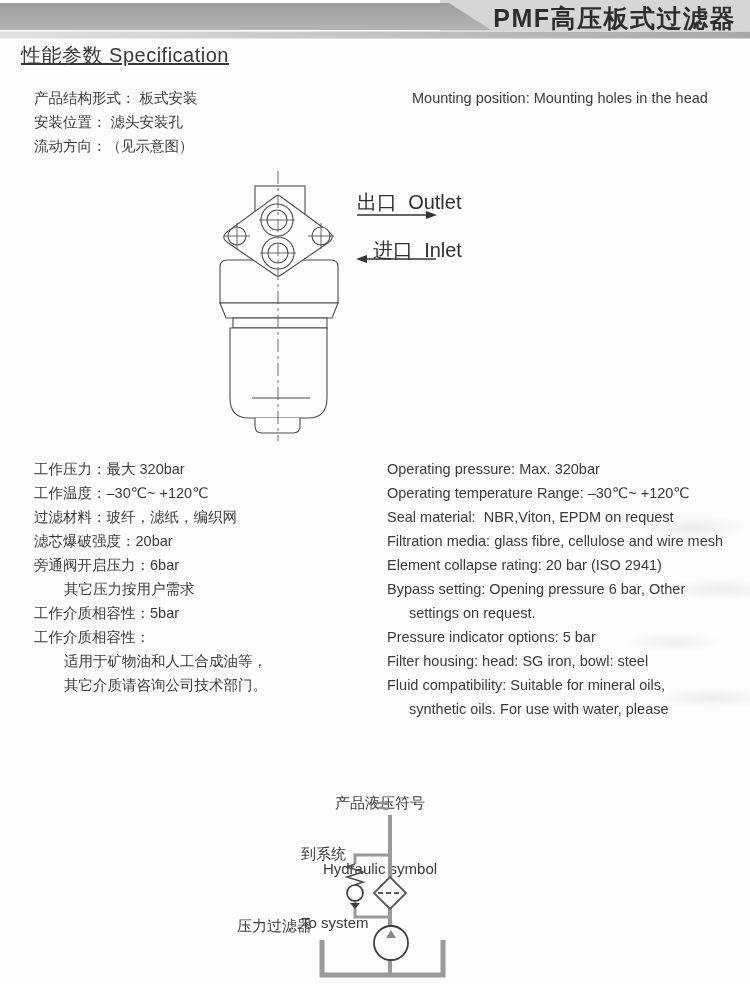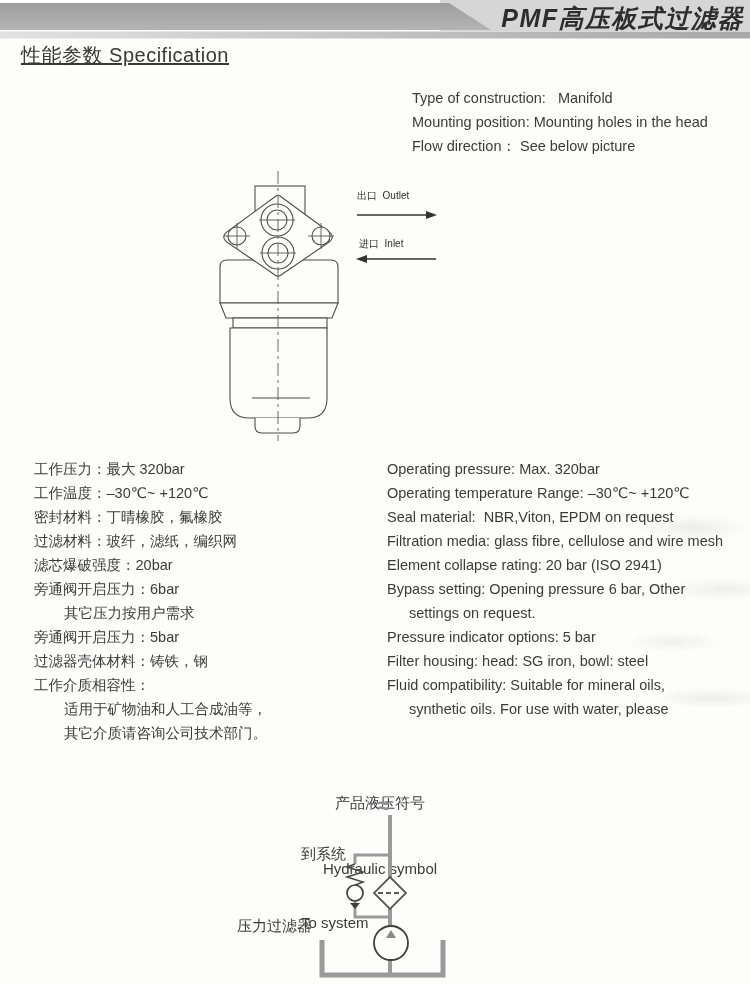--- a/index.html
+++ b/index.html
@@ -2,36 +2,36 @@
 <html><head>
 <meta charset="utf-8">
 <style>
   * { margin:0; padding:0; box-sizing:border-box; }
   body { background:#e8e8e8; font-family:"Liberation Sans","DejaVu Sans",sans-serif; }
   .page { position:relative; width:750px; height:984px; background:#fdfdfc; overflow:hidden;
           font-family:"Liberation Sans","DejaVu Sans",sans-serif; color:#3c3c3c; }
   .abs { position:absolute; }
 
   
-  .page-title { top:2px; right:6px; font-size:25px; font-style:italic; font-weight:bold;
+  .page-title { top:2px; right:14px; font-size:25px; font-weight:bold;
                 letter-spacing:1.5px; color:#2d2d2d; white-space:pre; }
   .section-title { top:42px; left:21px; font-size:20px; color:#383838; letter-spacing:0.5px; white-space:pre;text-decoration:underline; }
   .section-title .zh-part { font-weight:500; }
 
   
   .tline { height:24px; line-height:24px; white-space:pre; font-size:14.5px; color:#3b3b3b; }
   .block-zh { left:34px; }
   .block-en { left:387px; }
   .intro-block { top:86px; }
   .spec-block { top:457px; }
   .ind-zh { padding-left:30px; }
   .ind-en { padding-left:22px; }
 
   
-  .port-label { font-size:10px; color:#2f2f2f; white-space:pre; }
+  .port-label { font-size:20px; color:#2f2f2f; white-space:pre; }
 
   
   .hyd-title { top:748px; left:270px; width:220px; text-align:center; font-size:15px;
                line-height:22px; color:#3b3b3b; white-space:pre; }
   .hyd-label { font-size:15px; line-height:23px; color:#3b3b3b; white-space:pre; }
   .break-symbol { top:793px; left:377px; font-size:22px; font-weight:bold; color:#8b9092; }
 
   
   .scan-artifacts { top:450px; left:560px; width:190px; height:310px; pointer-events:none;
     background:
@@ -59,24 +59,27 @@
       </linearGradient>
     </defs>
     <polygon points="440,0 750,0 750,31 440,31" fill="#d6d6d6"></polygon>
     <rect x="0" y="31.5" width="750" height="7" fill="url(#stripGrad)"></rect>
     <polygon points="0,3 449,3 491,30 0,30" fill="url(#bandGrad)"></polygon>
   </svg>
   <div class="abs page-title">PMF高压板式过滤器</div>
 
   <div class="abs section-title"><span class="zh-part">性能参数</span><span> Specification</span></div>
 
+  <div class="abs intro-block block-zh">
+    <div class="tline">产品结构形式： 板式安装</div>
+    <div class="tline">安装位置： 滤头安装孔</div>
+    <div class="tline">流动方向：（见示意图）</div>
+  </div>
   <div class="abs intro-block" style="left:412px">
-    <div class="tline">Type of construction:   Manifold</div>
     <div class="tline">Mounting position: Mounting holes in the head</div>
-    <div class="tline">Flow direction： See below picture</div>
   </div>
 
   <svg class="abs" style="top:165px;left:180px" width="280" height="292">
     <g stroke="#4d4d4d" stroke-width="1.1" fill="#fdfdfc">
 
       <rect x="75" y="21" width="50" height="51"></rect>
 
       <path d="M40,138 L40,102 Q40,95 47,95 L151,95 Q158,95 158,102 L158,138 Z"></path>
       <polygon points="40,138 158,138 152,153 46,153"></polygon>
       <rect x="53" y="153" width="94" height="10"></rect>
@@ -109,32 +112,30 @@
     <g>
       <line x1="177" y1="50" x2="247" y2="50" stroke="#333" stroke-width="1.4"></line>
       <polygon points="246,46 246,54 257,50" fill="#333"></polygon>
     </g>
     <g>
       <line x1="186" y1="94" x2="256" y2="94" stroke="#333" stroke-width="1.4"></line>
       <polygon points="187,90 187,98 176,94" fill="#333"></polygon>
     </g>
   </svg>
   <div class="abs port-label" style="top:189px;left:357px"><span>出口</span>  <span>Outlet</span></div>
-  <div class="abs port-label" style="top:237px;left:359px"><span>进口</span>  <span>Inlet</span></div>
+  <div class="abs port-label" style="top:237px;left:373px"><span>进口</span>  <span>Inlet</span></div>
 
   <div class="abs spec-block block-zh">
     <div class="tline">工作压力：最大 320bar</div>
     <div class="tline">工作温度：–30℃~ +120℃</div>
-    <div class="tline">密封材料：丁晴橡胶，氟橡胶</div>
     <div class="tline">过滤材料：玻纤，滤纸，编织网</div>
     <div class="tline">滤芯爆破强度：20bar</div>
     <div class="tline">旁通阀开启压力：6bar</div>
     <div class="tline ind-zh">其它压力按用户需求</div>
-    <div class="tline">旁通阀开启压力：5bar</div>
-    <div class="tline">过滤器壳体材料：铸铁，钢</div>
+    <div class="tline">工作介质相容性：5bar</div>
     <div class="tline">工作介质相容性：</div>
     <div class="tline ind-zh">适用于矿物油和人工合成油等，</div>
     <div class="tline ind-zh">其它介质请咨询公司技术部门。</div>
   </div>
   <div class="abs spec-block block-en">
     <div class="tline">Operating pressure: Max. 320bar</div>
     <div class="tline">Operating temperature Range: –30℃~ +120℃</div>
     <div class="tline">Seal material:  NBR,Viton, EPDM on request</div>
     <div class="tline">Filtration media: glass fibre, cellulose and wire mesh</div>
     <div class="tline">Element collapse rating: 20 bar (ISO 2941)</div>

